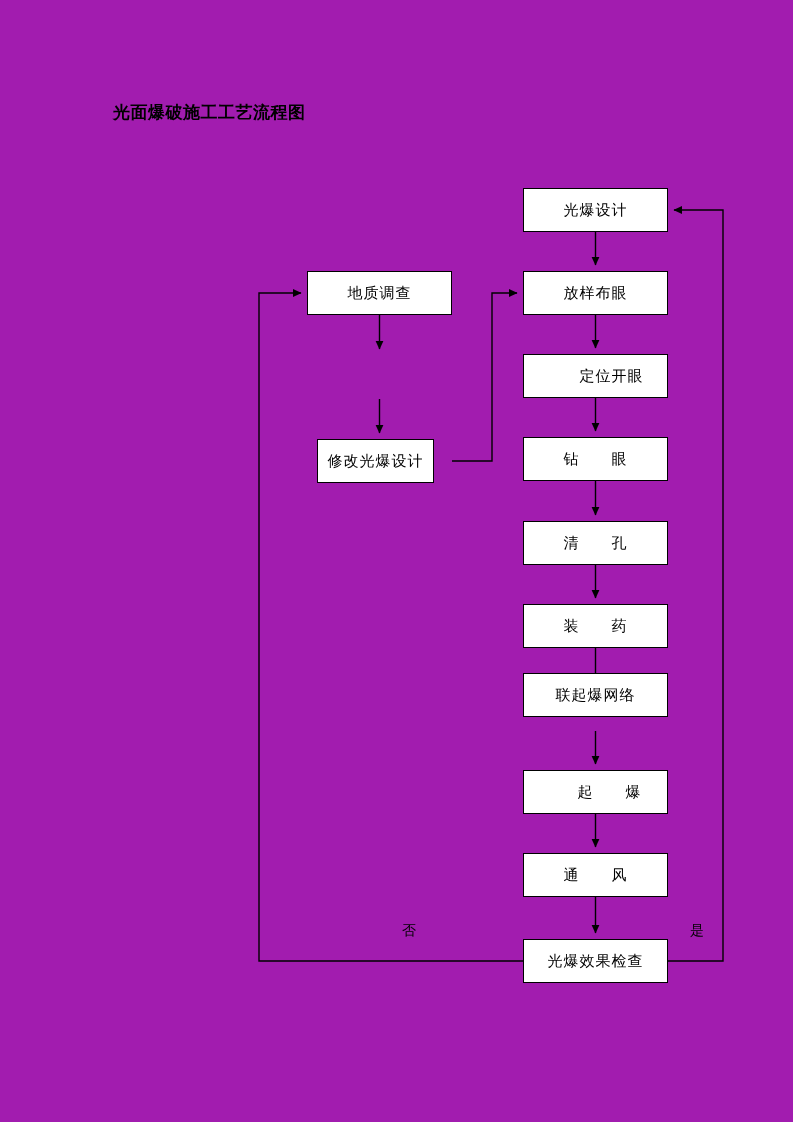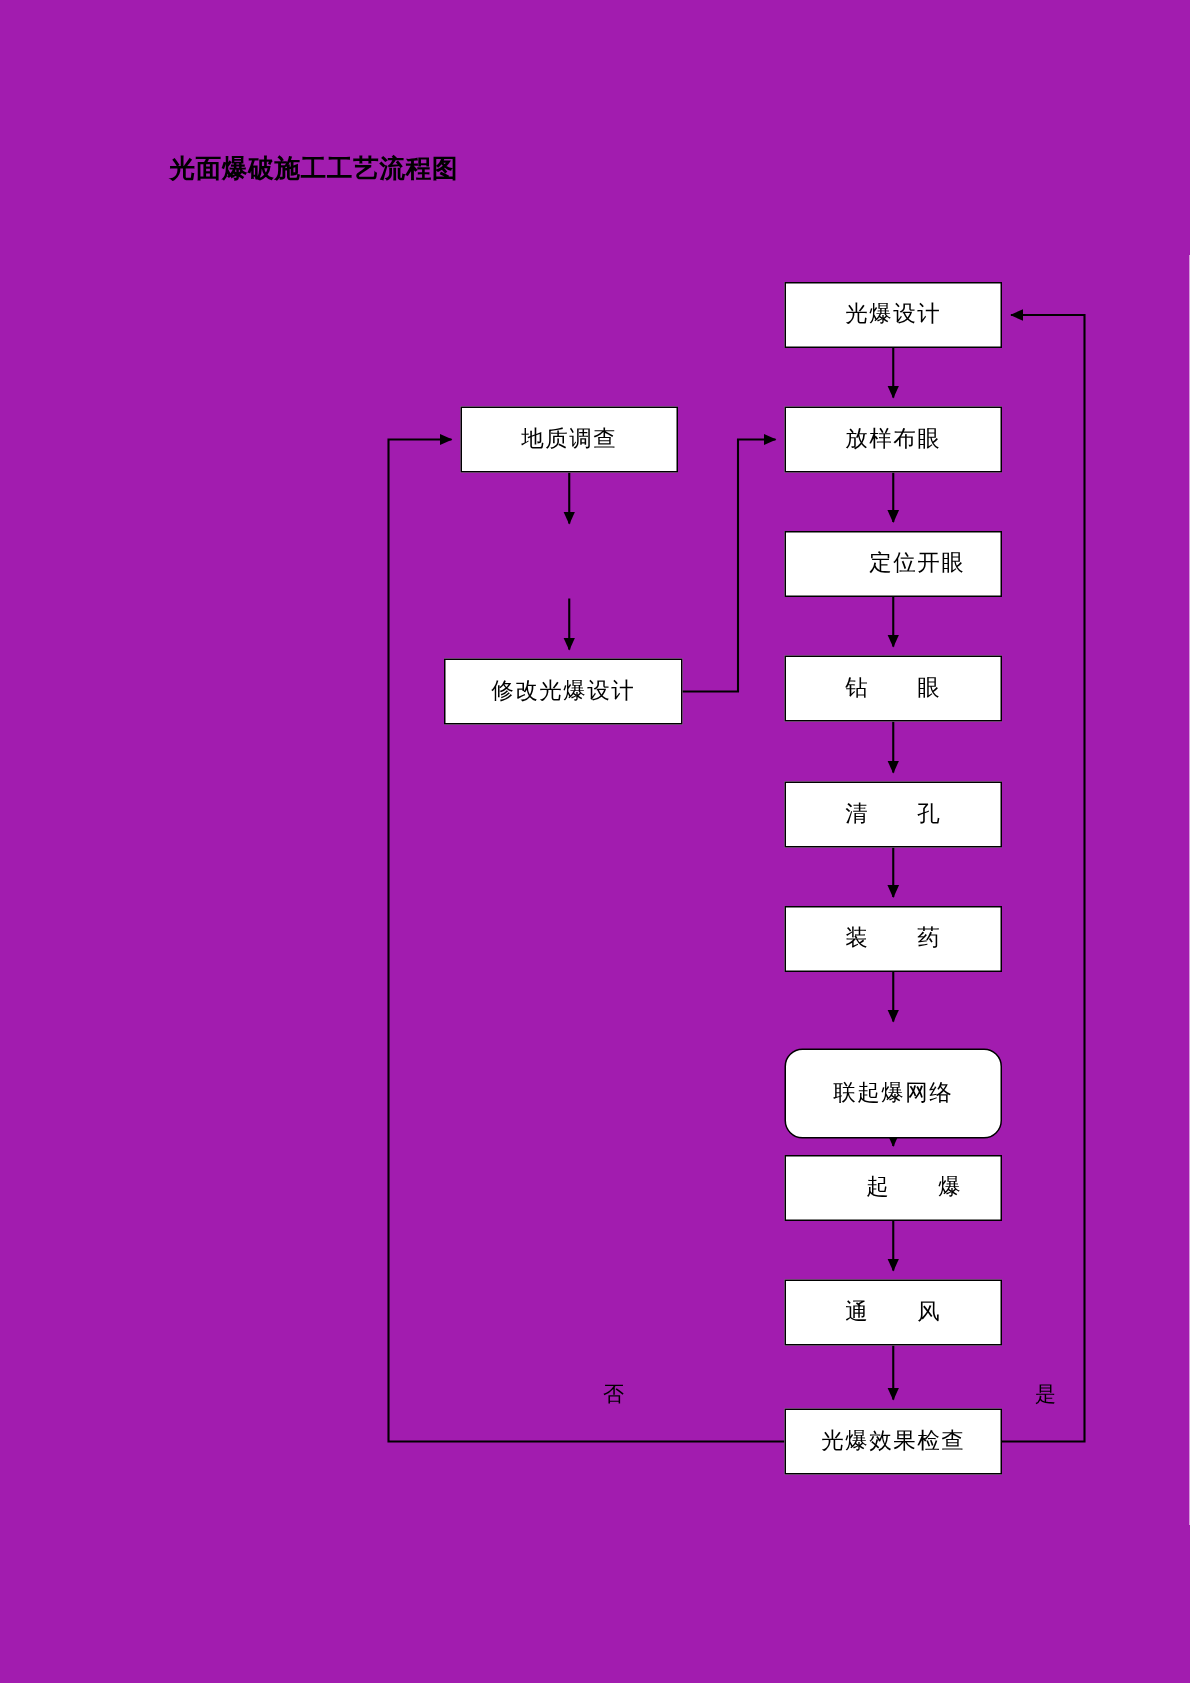--- a/index.html
+++ b/index.html
@@ -117,42 +117,42 @@
   </div>
 
   <div class="node" style="left:523px; top:521px; width:145px; height:44px;">
     <span class="node-label">清　　孔</span>
   </div>
 
   <div class="node" style="left:523px; top:604px; width:145px; height:44px;font-family:Liberation Serif, serif;">
     <span class="node-label">装　　药</span>
   </div>
 
-  <div class="node" style="left:523px; top:699px; width:145px; height:60px;border-radius:12px;">
+  <div class="node" style="left:523px; top:673px; width:145px; height:44px;">
     <span class="node-label">联起爆网络</span>
   </div>
 
   <div class="node" style="left:523px; top:770px; width:145px; height:44px;padding-left:28px;">
     <span class="node-label">起　　爆</span>
   </div>
 
   <div class="node" style="left:523px; top:853px; width:145px; height:44px;">
     <span class="node-label">通　　风</span>
   </div>
 
   <div class="node" style="left:523px; top:939px; width:145px; height:44px;">
     <span class="node-label">光爆效果检查</span>
   </div>
 
   <div class="node" style="left:307px; top:271px; width:145px; height:44px;">
     <span class="node-label">地质调查</span>
   </div>
 
 
-  <div class="node" style="left:296px; top:439px; width:159px; height:44px;">
+  <div class="node" style="left:317px; top:439px; width:117px; height:44px;">
     <span class="node-label">修改光爆设计</span>
   </div>
 
   <div class="edge-label" style="left:402px; top:924px;">否</div>
 
   <div class="edge-label" style="left:690px; top:924px;">是</div>
 
 </div>
 
 </body></html>

